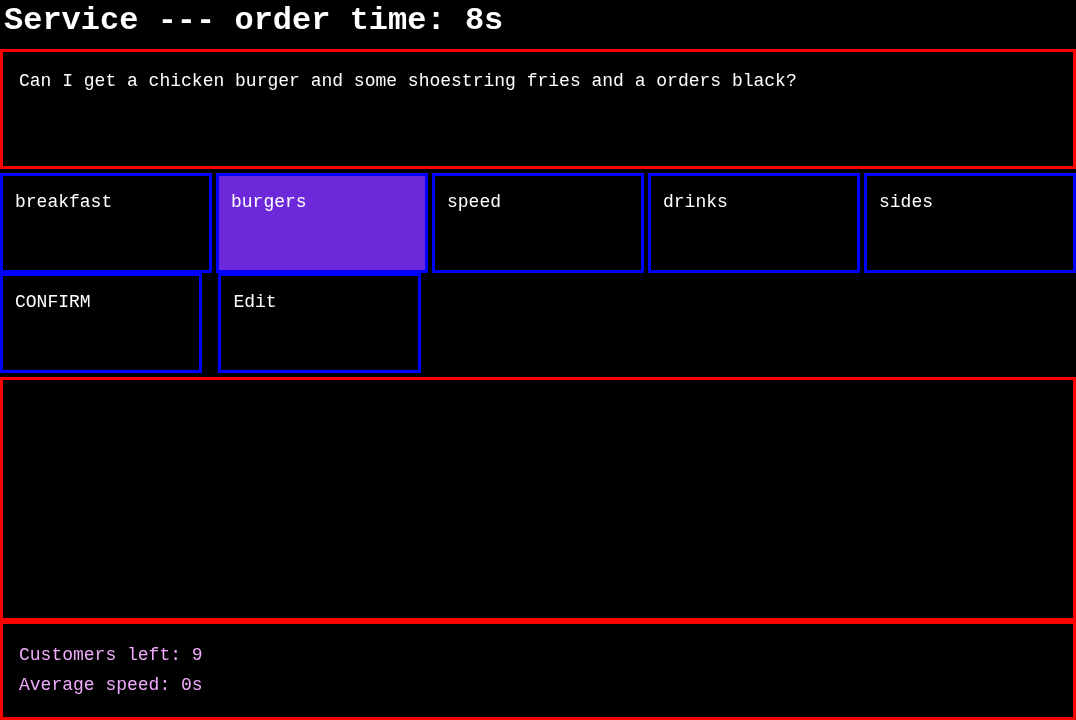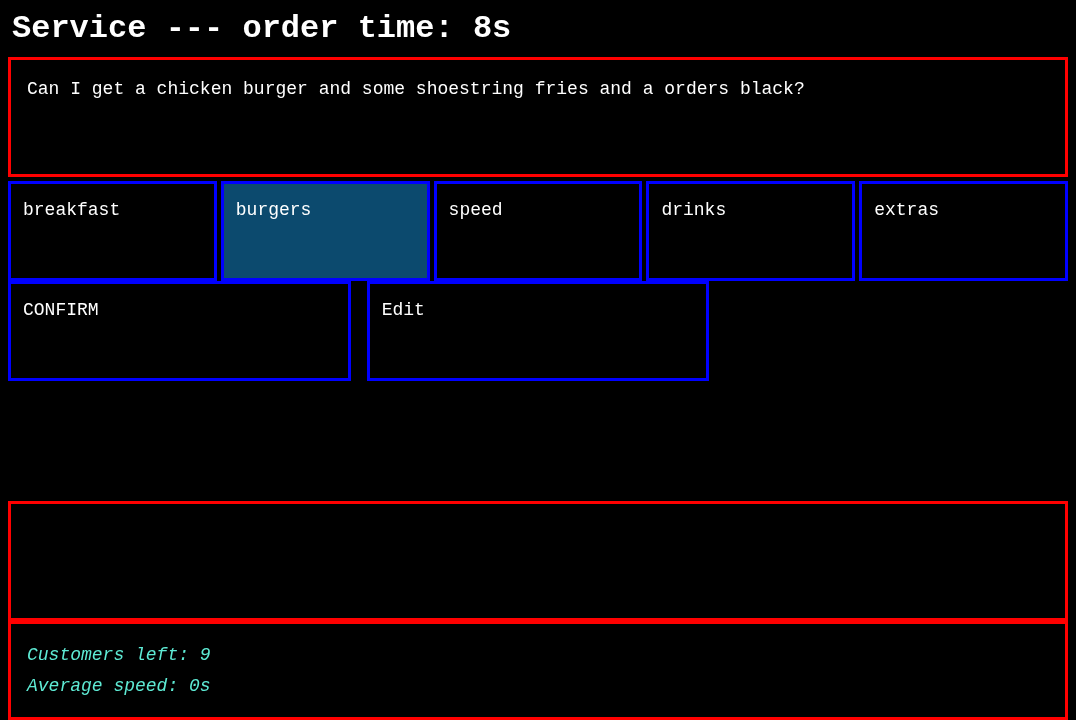--- a/index.html
+++ b/index.html
@@ -17,21 +17,20 @@
       height: 720px;
       overflow: hidden;
     }
 
     #app {
       width: 1076px;
       height: 720px;
       background: #000;
       display: flex;
       flex-direction: column;
-      padding: 8px;
     }
 
     #title {
       color: #ffffff;
       font-size: 32px;
       font-weight: bold;
       font-family: 'Courier New', Courier, monospace;
       margin-bottom: 8px;
       padding: 2px 4px;
     }
@@ -64,27 +63,27 @@
       padding: 16px 12px;
       cursor: pointer;
       text-align: left;
       min-height: 100px;
       display: flex;
       align-items: flex-start;
       justify-content: flex-start;
     }
 
     .category-btn.active {
-      background: #0c4a6e;
+      background: #6d28d9;
       color: #ffffff;
     }
 
     #action-grid {
       display: grid;
-      grid-template-columns: repeat(3, 1fr);
+      grid-template-columns: repeat(5, 1fr);
       gap: 16px;
     }
 
     .action-btn {
       border: 3px solid #0000ff;
       background: #000;
       color: #ffffff;
       font-size: 18px;
       font-family: 'Courier New', Courier, monospace;
       padding: 16px 12px;
@@ -108,46 +107,45 @@
       padding: 16px;
       min-height: 120px;
       margin-top: 4px;
       flex: 1;
     }
 
     #stats-box {
       border: 3px solid #ff0000;
       background: #000;
       padding: 16px;
-      color: #5eead4;
+      color: #f0abfc;
       font-size: 18px;
       font-family: 'Courier New', Courier, monospace;
       line-height: 1.7;
       margin-top: 0;
-      font-style: italic;
     }
   </style>
 </head>
 <body>
 
 <div id="app">
 
   <div id="title">Service --- order time: 8s</div>
 
   <div id="order-text-box">
     <span>Can I get a chicken burger and some shoestring fries and a orders black?</span>
   </div>
 
   <div id="category-grid">
 
   <button class="category-btn">breakfast</button>
       <button class="category-btn active">burgers</button>
       <button class="category-btn">speed</button>
       <button class="category-btn">drinks</button>
-      <button class="category-btn">extras</button>
+      <button class="category-btn">sides</button>
     </div>
 
   <div id="action-grid">
 
   <button class="action-btn">CONFIRM</button>
       <button class="action-btn">Edit</button>
       <div class="empty-cell"></div>
       <div class="empty-cell"></div>
       <div class="empty-cell"></div>
     </div>

